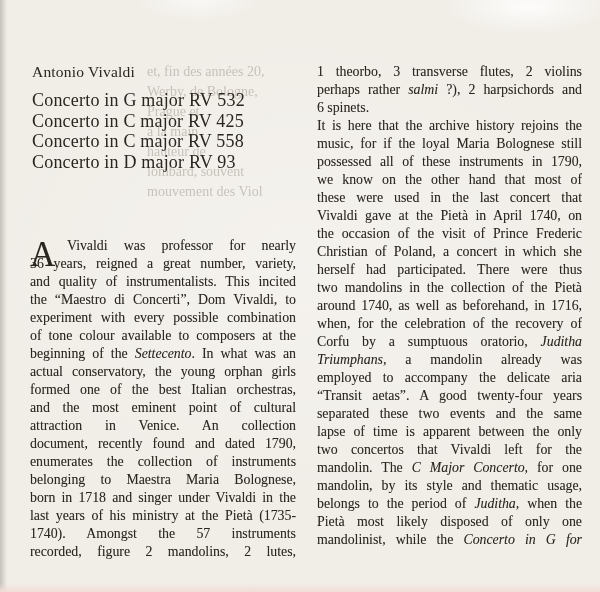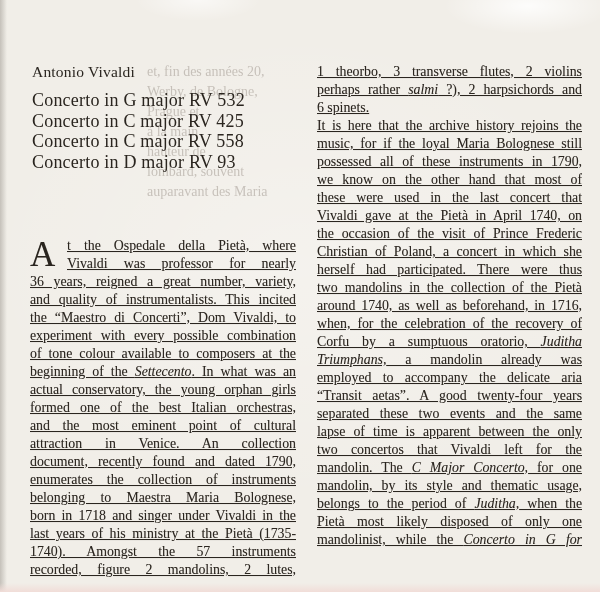--- a/index.html
+++ b/index.html
@@ -18,21 +18,21 @@
     background:linear-gradient(90deg, rgba(125,119,111,.38), rgba(125,119,111,0));}
   .bottom-edge{position:absolute;left:0;right:0;bottom:0;height:9px;
     background:linear-gradient(180deg, rgba(243,226,221,0), #f1ddd8);}
   .header{position:absolute;left:32px;top:63px;width:270px;}
   .composer{font-size:15.5px;line-height:18px;margin-bottom:9px;letter-spacing:.2px;}
   .work{font-size:18px;line-height:20.5px;letter-spacing:.2px;}
   .col{position:absolute;overflow:hidden;font-size:13.8px;line-height:18px;
     text-shadow:.2px .2px 0 rgba(42,37,31,.25);}
   .col-left{left:30px;top:237px;width:266px;height:344px;}
   .col-right{left:317px;top:63px;width:265px;height:508px;}
-  .tline{text-align:justify;text-align-last:justify;height:18px;white-space:normal;text-decoration:underline;}
+  .tline{text-align:justify;text-align-last:justify;height:18px;white-space:normal;}
   .tline.indent{padding-left:37px;}
   .tline.pend{text-align-last:left;}
   .tline i{font-style:italic;}
   .dropcap{position:absolute;left:0;top:1px;font-size:35px;line-height:33px;font-weight:400;}
   .ghost{position:absolute;left:147px;top:62px;width:140px;
     color:#8b8178;opacity:.42;filter:blur(.7px);
     font-size:14px;line-height:20px;pointer-events:none;}
   .gline{white-space:nowrap;overflow:hidden;}
 </style>
 </head>
@@ -40,37 +40,36 @@
 
 <div class="page">
 
   <div class="ghost" id="ghost">
       <div class="gline">et, fin des années 20,</div>
       <div class="gline">Werby, de Bologne,</div>
       <div class="gline">Prague et</div>
       <div class="gline">à la main</div>
       <div class="gline">hauteur de</div>
       <div class="gline">lombard, souvent</div>
-      <div class="gline">auparavant des Maria</div>
+      <div class="gline">mouvement des Viol</div>
     </div>
 
   <div class="header">
     <div class="composer">Antonio Vivaldi</div>
     <div class="works">
       <div class="work">Concerto in G major RV 532</div>
       <div class="work">Concerto in C major RV 425</div>
       <div class="work">Concerto in C major RV 558</div>
       <div class="work">Concerto in D major RV 93</div>
     </div>
   </div>
 
   <div class="col col-left">
     <span class="dropcap">A</span>
     <div id="leftLines">
-        <div class="tline indent"><span>t the Ospedale della Pietà, where</span></div>
         <div class="tline indent"><span>Vivaldi was professor for nearly</span></div>
         <div class="tline"><span>36 years, reigned a great number, variety,</span></div>
         <div class="tline"><span>and quality of instrumentalists. This incited</span></div>
         <div class="tline"><span>the “Maestro di Concerti”, Dom Vivaldi, to</span></div>
         <div class="tline"><span>experiment with every possible combination</span></div>
         <div class="tline"><span>of tone colour available to composers at the</span></div>
         <div class="tline"><span>beginning of the </span><i>Settecento</i><span>. In what was an</span></div>
         <div class="tline"><span>actual conservatory, the young orphan girls</span></div>
         <div class="tline"><span>formed one of the best Italian orchestras,</span></div>
         <div class="tline"><span>and the most eminent point of cultural</span></div>

